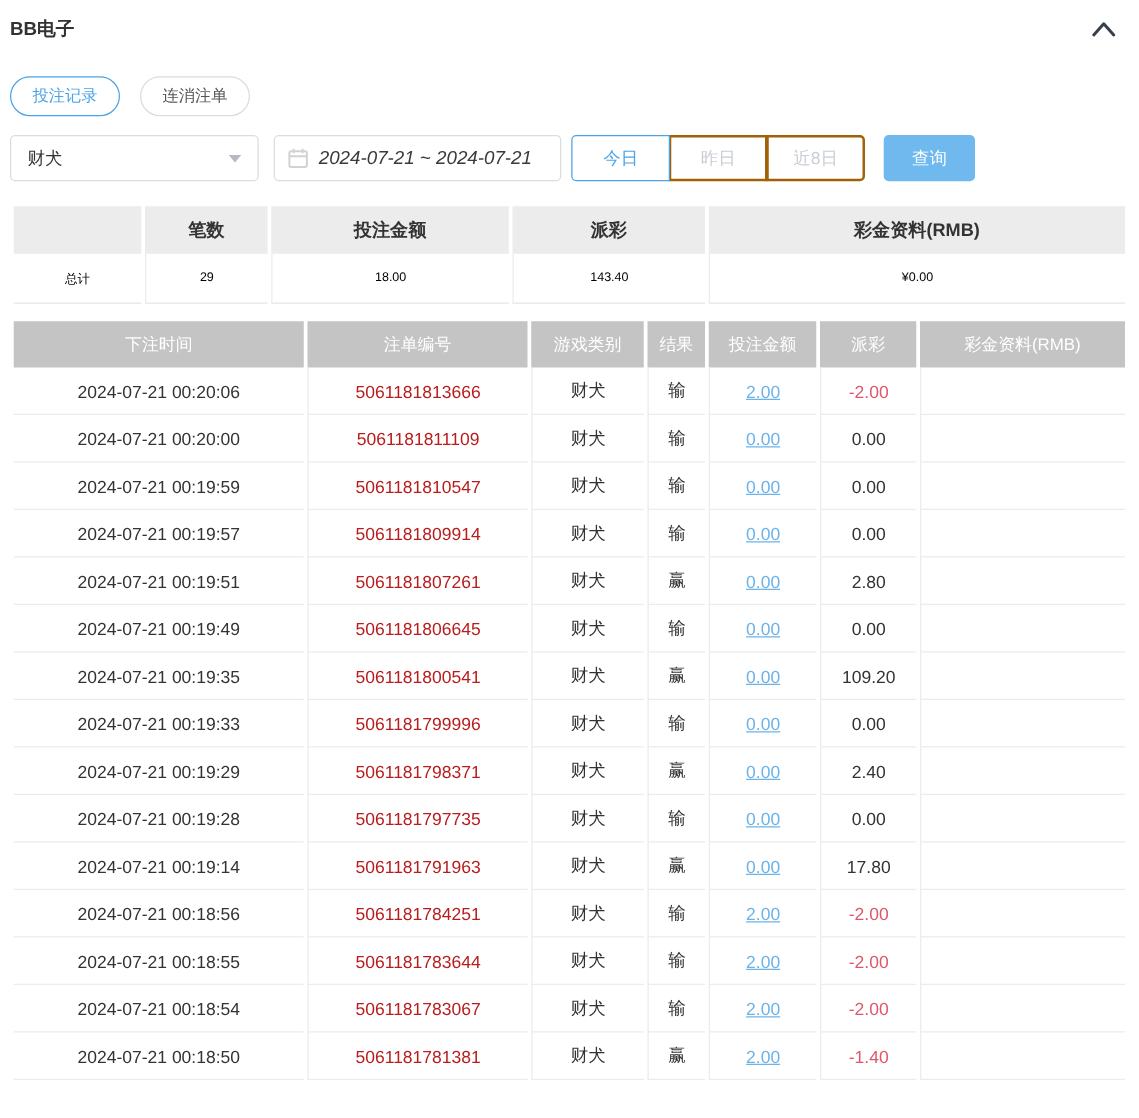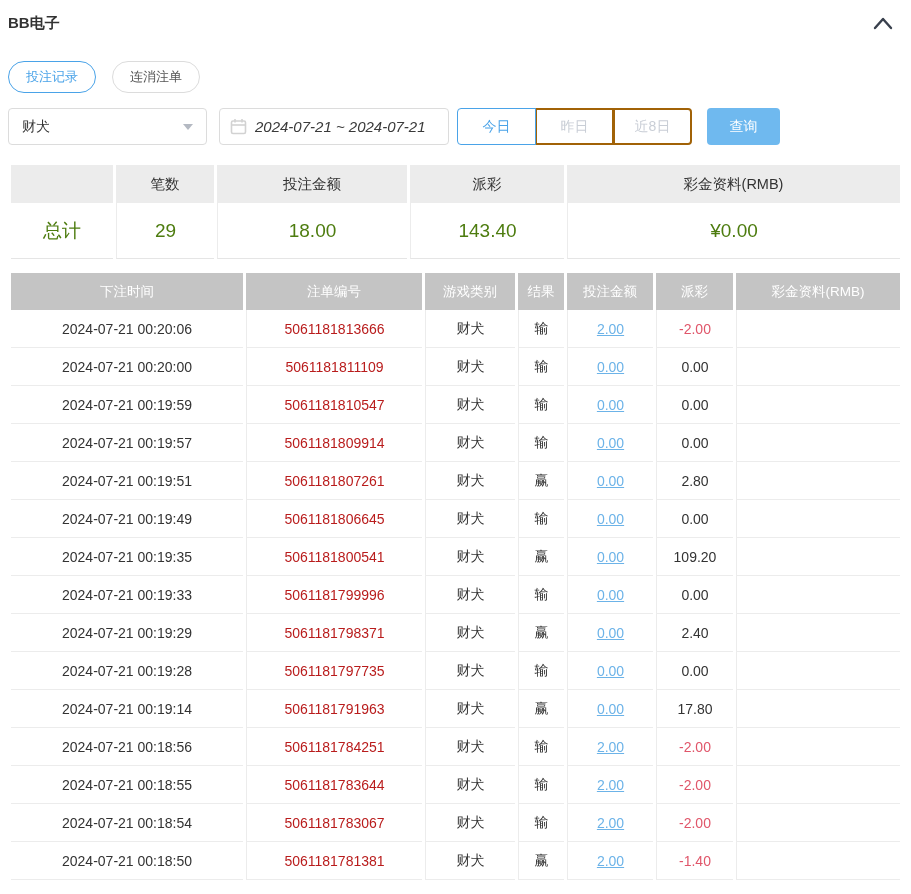--- a/index.html
+++ b/index.html
@@ -43,22 +43,22 @@
              color:#c9ced6;cursor:pointer;margin-left:-1px;}
   .quick-btn:first-child{border-radius:4px 0 0 4px;margin-left:0;}
   .quick-btn:last-child{border-radius:0 4px 4px 0;}
   .quick-btn.active{border:1px solid var(--accent);color:var(--accent);position:relative;z-index:1;}
   .search-btn{margin-left:15px;height:37px;width:73px;background:var(--btn-blue);color:#fff;border:none;
               border-radius:4px;font-size:14px;cursor:pointer;}
 
   
   table{border-collapse:separate;border-spacing:3px 0;table-layout:fixed;width:895px;}
   .summary-table{margin-top:20px;}
-  .summary-table th{background:var(--sum-gray);height:38px;font-size:14.5px;font-weight:normal;color:#333;text-align:center;margin-left:12px;}
-  .summary-table td{height:56px;font-size:19px;color:#4d7c0f;text-align:center;
+  .summary-table th{background:var(--sum-gray);height:38px;font-size:14.5px;font-weight:bold;color:#333;text-align:center;margin-left:12px;}
+  .summary-table td{height:40px;font-size:10px;color:#000000;text-align:center;
                     border-bottom:1px solid #e5e5e5;}
   .summary-table td + td{border-left:1px solid var(--row-line);}
 
   
   .bet-table{margin-top:14px;}
   .bet-table th{background:var(--hdr-gray);height:37px;font-size:13.5px;font-weight:normal;color:#fff;text-align:center;}
   .bet-table td{height:38px;font-size:14px;text-align:center;color:#333;
                 border-bottom:1px solid var(--row-line);}
   .bet-table td + td{border-left:1px solid var(--row-line);}
   .bet-table td.order{color:#b91c1c;}

